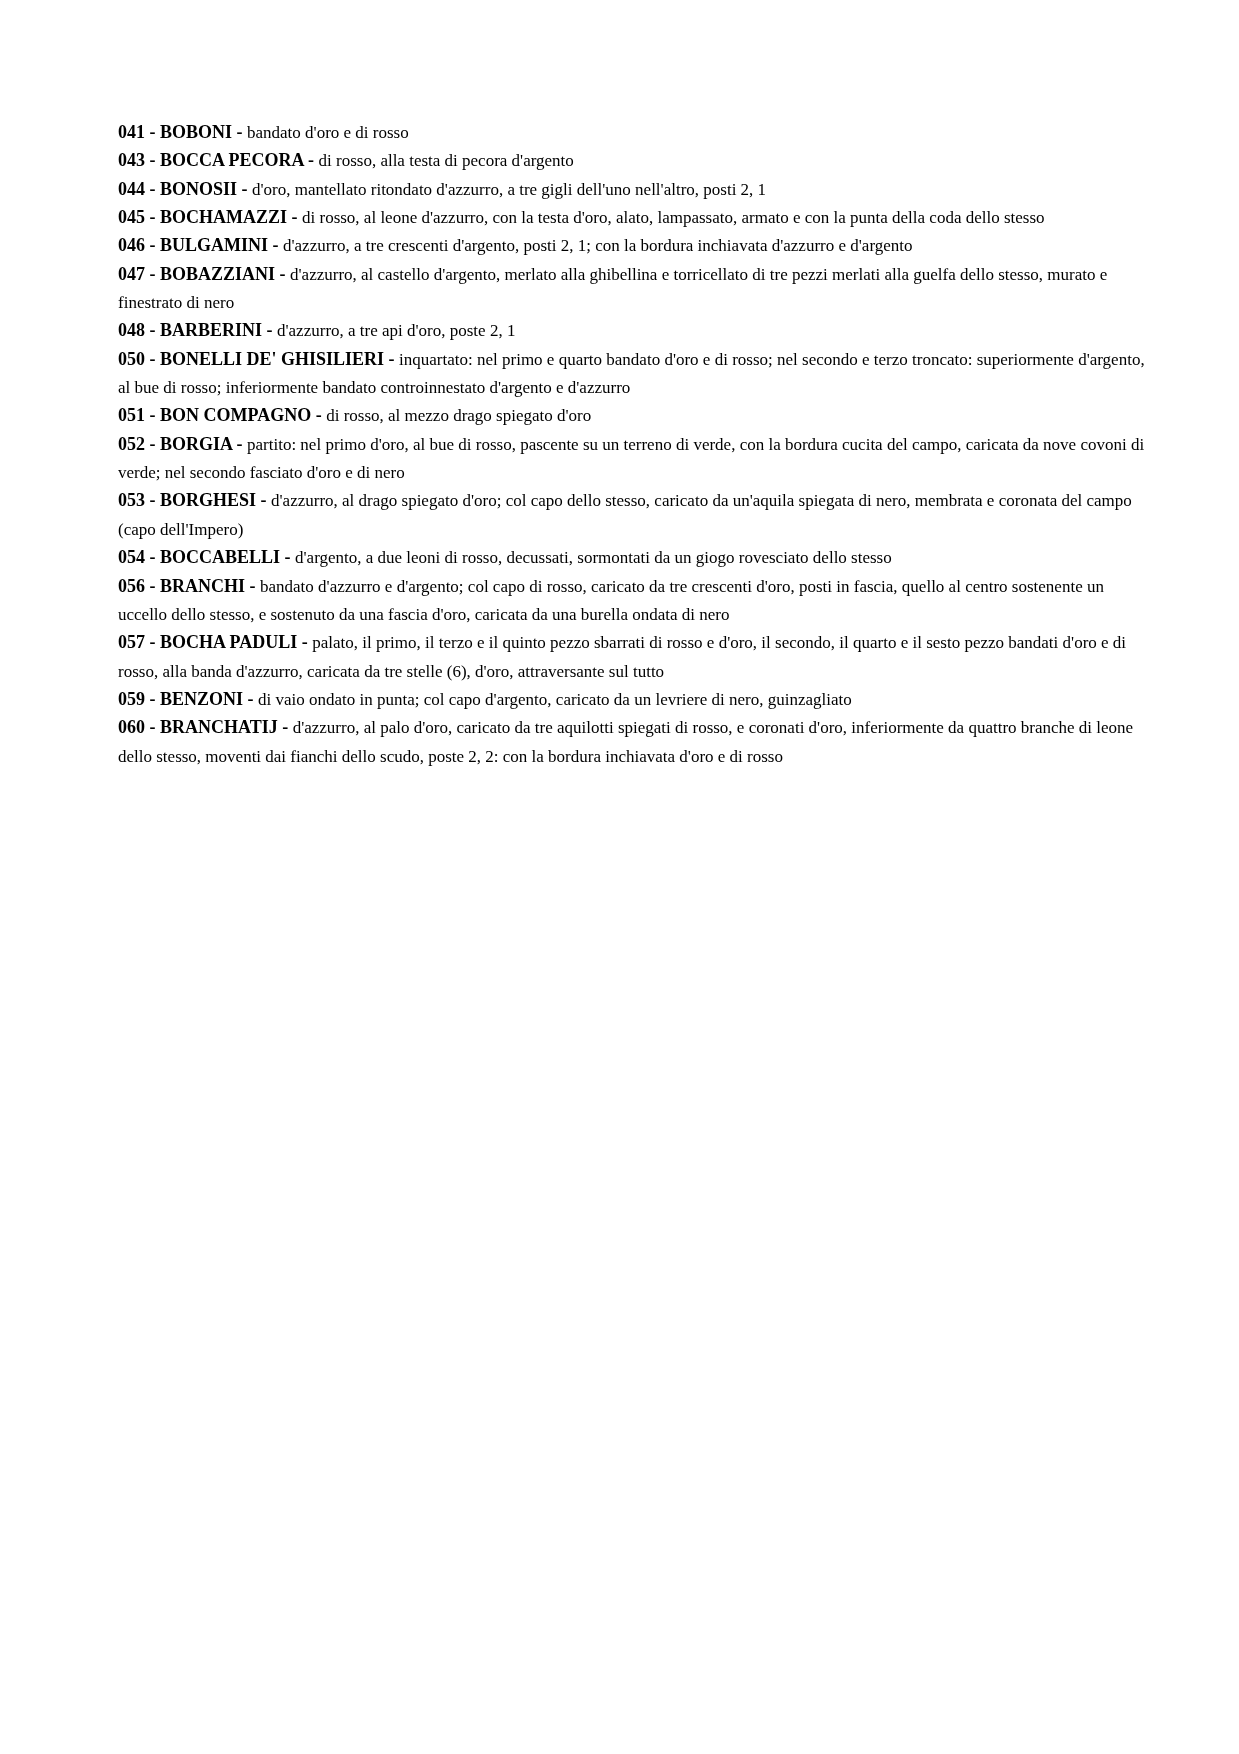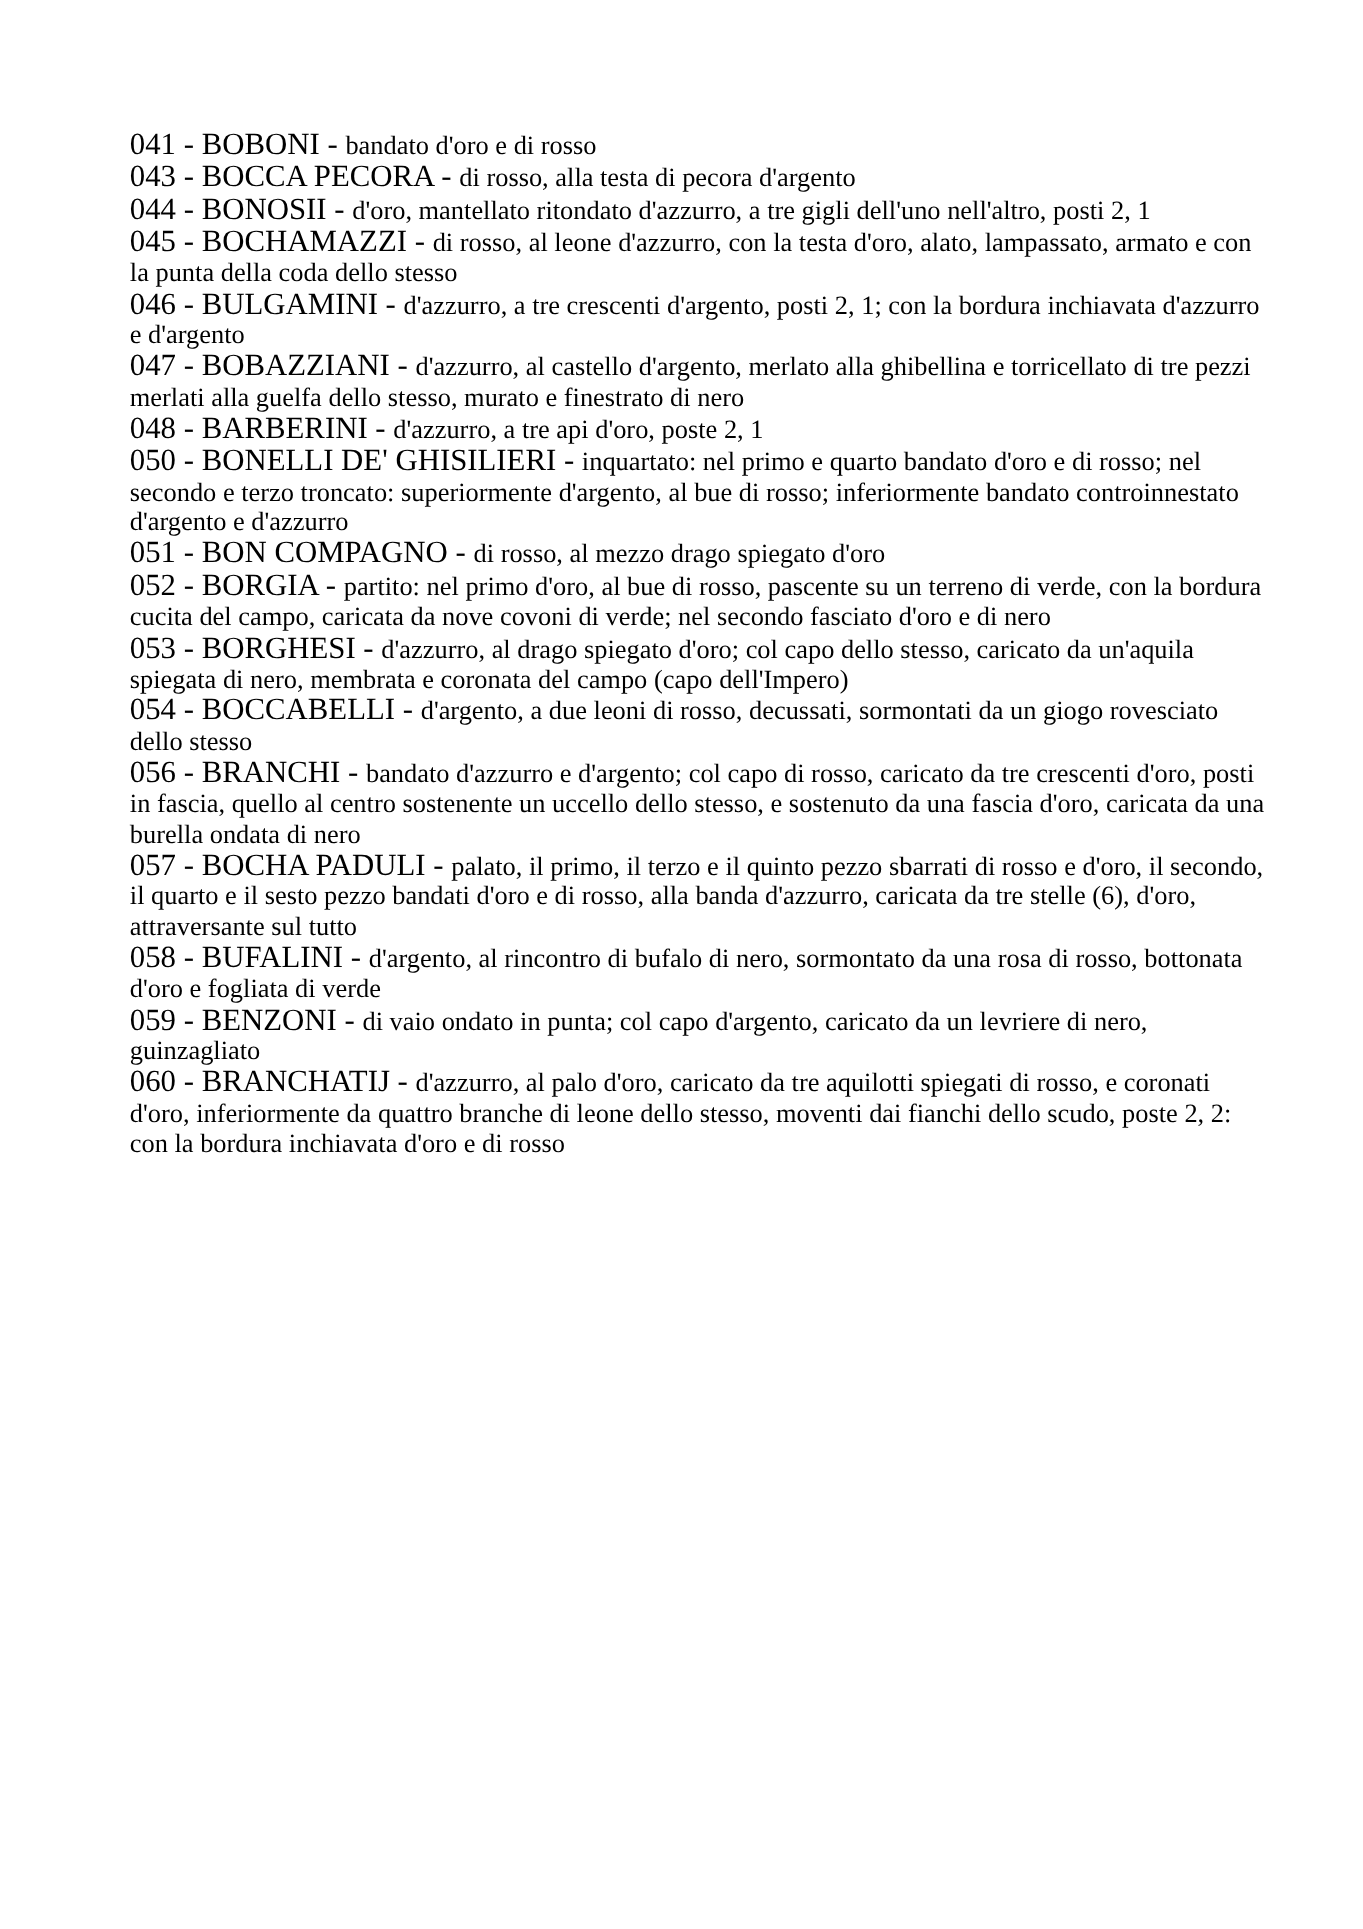--- a/index.html
+++ b/index.html
@@ -26,24 +26,25 @@
     margin: 0;
     padding: 0;
     color: #000000;
     font-family: "Liberation Serif", "DejaVu Serif", serif;
     font-size: 21px;
     line-height: 27.35px;
     text-align: left;
     letter-spacing: 0;
   }
   p.entry .head {
-    font-size: 28px;
+    font-size: 18px;
+    font-weight: bold;
   }
   p.entry .desc {
-    font-size: 24px;
+    font-size: 17px;
   }
 </style>
 </head>
 <body>
 
 <main class="page">
   <section class="blazon-list">
   <p class="entry"><span class="head">041 - BOBONI - </span><span class="desc">bandato d'oro e di rosso</span></p>
 
 
@@ -68,19 +69,18 @@
 
   <p class="entry"><span class="head">053 - BORGHESI - </span><span class="desc">d'azzurro, al drago spiegato d'oro; col capo dello stesso, caricato da un'aquila spiegata di nero, membrata e coronata del campo (capo dell'Impero)</span></p>
 
   <p class="entry"><span class="head">054 - BOCCABELLI - </span><span class="desc">d'argento, a due leoni di rosso, decussati, sormontati da un giogo rovesciato dello stesso</span></p>
 
 
   <p class="entry"><span class="head">056 - BRANCHI - </span><span class="desc">bandato d'azzurro e d'argento; col capo di rosso, caricato da tre crescenti d'oro, posti in fascia, quello al centro sostenente un uccello dello stesso, e sostenuto da una fascia d'oro, caricata da una burella ondata di nero</span></p>
 
   <p class="entry"><span class="head">057 - BOCHA PADULI - </span><span class="desc">palato, il primo, il terzo e il quinto pezzo sbarrati di rosso e d'oro, il secondo, il quarto e il sesto pezzo bandati d'oro e di rosso, alla banda d'azzurro, caricata da tre stelle (6), d'oro, attraversante sul tutto</span></p>
 
-  <p class="entry"><span class="head">058 - BUFALINI - </span><span class="desc">d'argento, al rincontro di bufalo di nero, sormontato da una rosa di rosso, bottonata d'oro e fogliata di verde</span></p>
 
   <p class="entry"><span class="head">059 - BENZONI - </span><span class="desc">di vaio ondato in punta; col capo d'argento, caricato da un levriere di nero, guinzagliato</span></p>
 
   <p class="entry"><span class="head">060 - BRANCHATIJ - </span><span class="desc">d'azzurro, al palo d'oro, caricato da tre aquilotti spiegati di rosso, e coronati d'oro, inferiormente da quattro branche di leone dello stesso, moventi dai fianchi dello scudo, poste 2, 2: con la bordura inchiavata d'oro e di rosso</span></p>
 </section>
 </main>
 
 </body></html>

